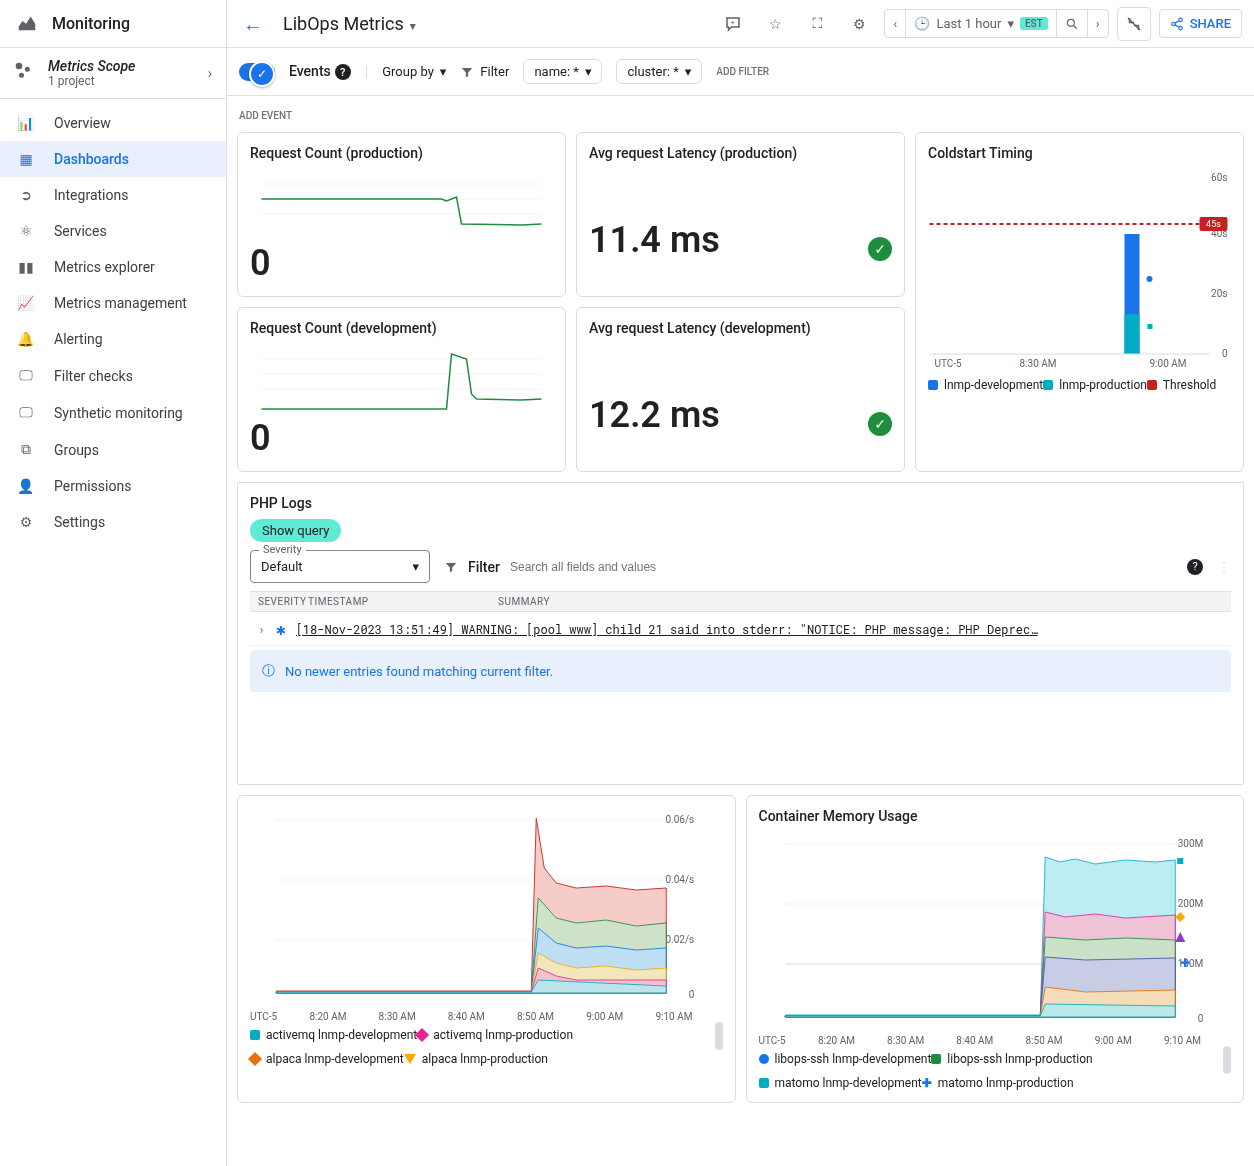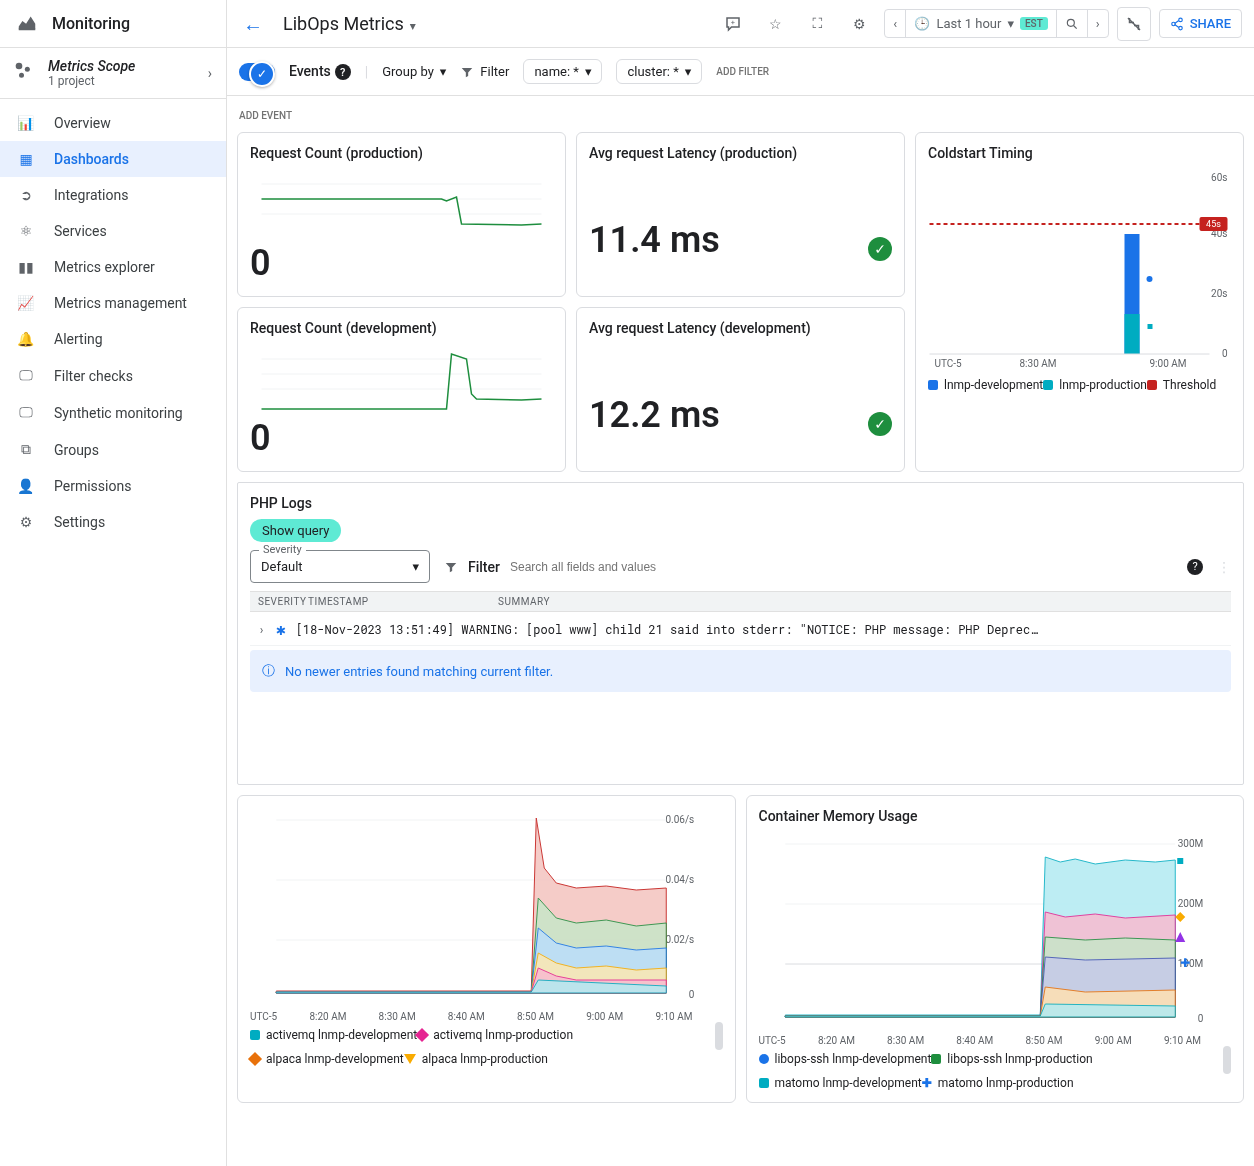--- a/index.html
+++ b/index.html
@@ -331,21 +331,21 @@
         <span style="color:#dadce0">⋮</span>
       </div>
       <div class="log-table-hdr">
         <span class="col-sev">SEVERITY</span>
         <span class="col-ts">TIMESTAMP</span>
         <span class="col-sum">SUMMARY</span>
       </div>
       <div class="log-row">
         <span class="chev">›</span>
         <span class="sev-dot">✱</span>
-        <span class="col-sum" style="overflow:hidden; white-space:nowrap; text-overflow:ellipsis;">[18-Nov-2023 13:51:49] WARNING: [pool www] child 21 said into stderr: "NOTICE: PHP message: PHP Deprec…</span>
+        <span class="col-sum" style="overflow:hidden; white-space:nowrap; text-overflow:ellipsis;text-decoration:underline;">[18-Nov-2023 13:51:49] WARNING: [pool www] child 21 said into stderr: "NOTICE: PHP message: PHP Deprec…</span>
       </div>
       <div class="no-entries">
         <span>ⓘ</span>
         <span>No newer entries found matching current filter.</span>
       </div>
       <div style="height:80px"></div>
     </div>
 
     <div class="bottom-charts">
       <div class="card">

